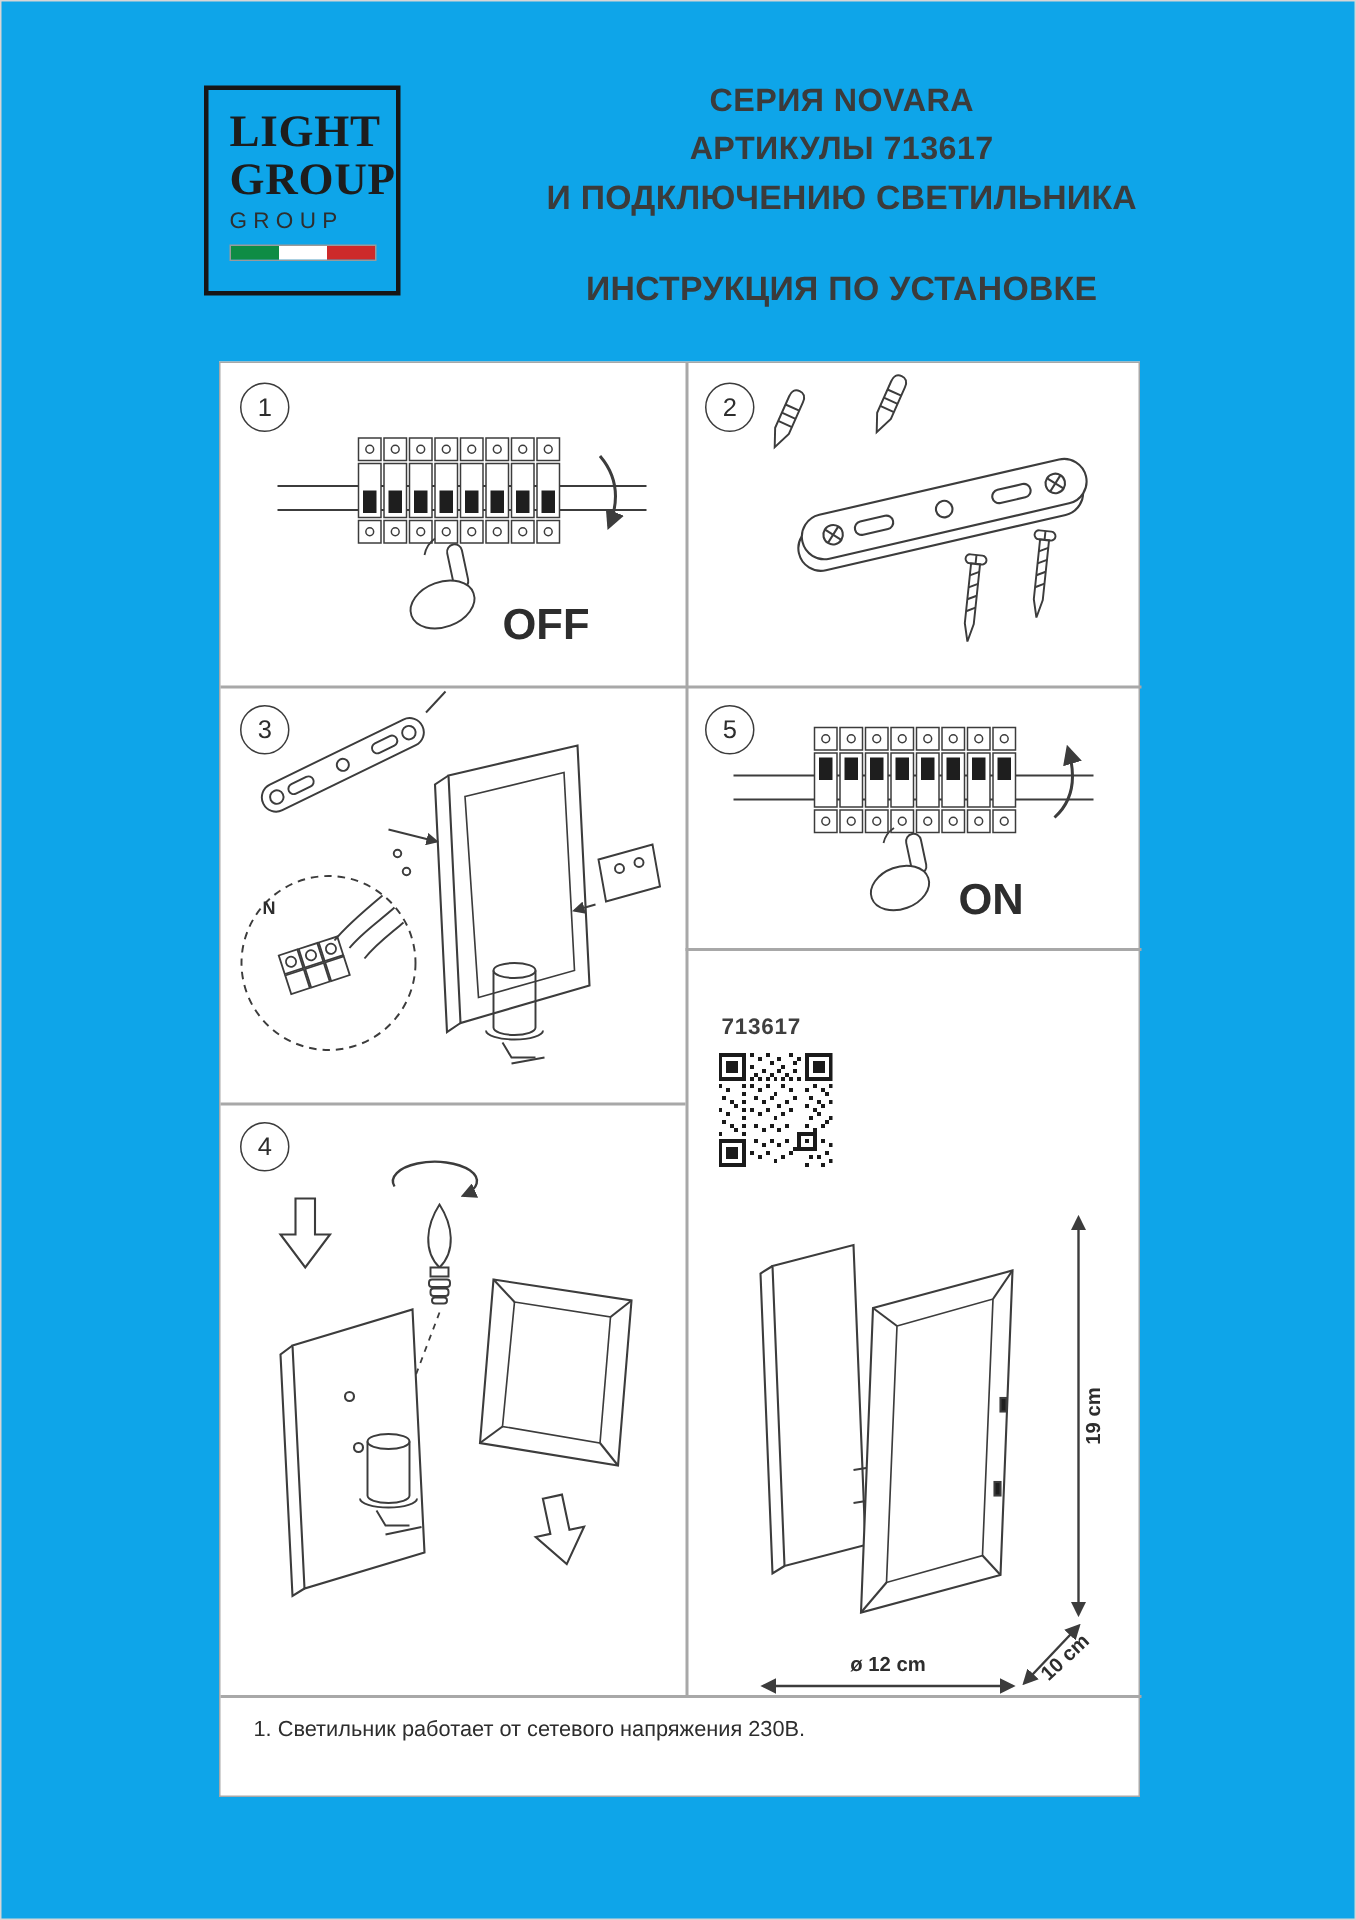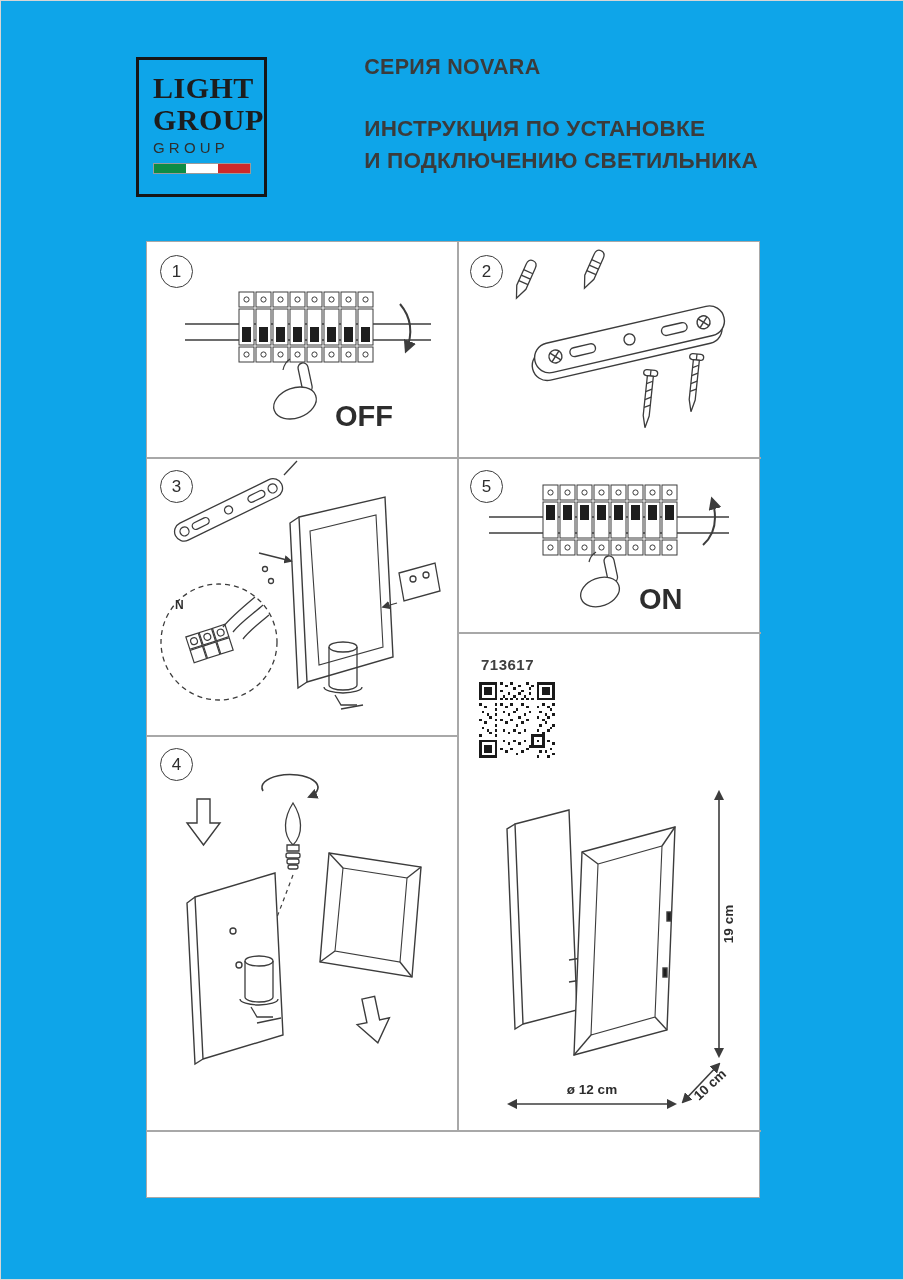--- a/index.html
+++ b/index.html
@@ -7,39 +7,39 @@
   body{font-family:"Liberation Sans",sans-serif;color:#3a3a3a;position:relative;overflow:hidden}
   .page{position:absolute;inset:0;background:#0ea5e9;border:1px solid #d6d6d6}
 
   
   .logo{position:absolute;left:135px;top:56px;width:131px;height:140px;border:3.5px solid #161616;padding:12px 8px 0 14px}
   .logo .l1{font-family:"Liberation Serif",serif;font-weight:bold;font-size:30px;line-height:1.05;color:#1d1d1d;letter-spacing:.5px}
   .logo .grp{font-size:15px;letter-spacing:4.2px;color:#2e2e2e;margin-top:4px}
   .flag{display:flex;margin-top:7px;width:98px;height:11px;border:1px solid #9a9a9a}
   .flag div{flex:1}
   .fg{background:#0e8c45}.fw{background:#ffffff}.fr{background:#cd2a2a}
-  .hdr{position:absolute;right:145px;top:50px;text-align:left;color:#3b3b3b}
+  .hdr{position:absolute;right:145px;top:50px;text-align:center;color:#3b3b3b}
   .series{font-size:21.5px;font-weight:700;line-height:1.5;letter-spacing:.3px}
   .inst{font-size:22.5px;font-weight:700;line-height:1.42;letter-spacing:.2px}
   .inst.first{margin-top:30px}
 
   
   .grid{position:absolute;left:145px;top:240px;width:614px;height:957px;border:1.5px solid #a8a8a8;background:#fff}
   .gl{position:absolute;background:#a8a8a8}
   .v{left:310px;top:0;width:1.5px;height:888px}
   .hA{left:0;top:215px;width:614px;height:1.5px}
   .hB{left:0;top:493px;width:310px;height:1.5px}
   .hC{left:310px;top:390px;width:304px;height:1.5px}
   .hD{left:0;top:888px;width:614px;height:1.5px}
   .cell{position:absolute}
   .c1{left:0;top:0;width:310px;height:215px}
   .c2{left:310px;top:0;width:304px;height:215px}
   .c3{left:0;top:215px;width:310px;height:278px}
   .c5{left:310px;top:215px;width:304px;height:175px}
-  .cp{left:310px;top:392px;width:304px;height:498px}
+  .cp{left:310px;top:412px;width:304px;height:498px}
   .c4{left:0;top:493px;width:310px;height:395px}
   .cn{left:0;top:888px;width:614px;height:69px;padding:12px 10px 0 22px;font-size:14.5px;color:#2d2d2d;line-height:1.62}
 
   .badge{position:absolute;left:13px;top:13px;width:33px;height:33px;border:1.6px solid #3c3c3c;border-radius:50%;
          display:flex;align-items:center;justify-content:center;font-size:17px;color:#2d2d2d;background:#fff;z-index:2}
   .art{position:absolute;inset:0;width:100%;height:100%}
   svg text{font-family:"Liberation Sans",sans-serif;fill:#2d2d2d}
 
   .article{position:absolute;left:24px;top:22px;font-size:15px;font-weight:700;color:#3f3f3f;letter-spacing:.5px}
   .qr{position:absolute;left:22px;top:48px;width:76px;height:76px}
@@ -95,22 +95,23 @@
     <div class="grp">GROUP</div>
     <div class="flag">
         <div class="fg"></div>
         <div class="fw"></div>
         <div class="fr"></div>
       </div>
   </div>
 
   <div class="hdr">
     <div class="series">СЕРИЯ NOVARA</div>
+    <div class="series">АРТИКУЛЫ 713617</div>
+    <div class="inst">И ПОДКЛЮЧЕНИЮ СВЕТИЛЬНИКА</div>
     <div class="inst first">ИНСТРУКЦИЯ ПО УСТАНОВКЕ</div>
-    <div class="inst">И ПОДКЛЮЧЕНИЮ СВЕТИЛЬНИКА</div>
   </div>
 
   <div class="grid">
     <div class="gl v"></div>
     <div class="gl hA"></div>
     <div class="gl hB"></div>
     <div class="gl hC"></div>
     <div class="gl hD"></div>
 
     <div class="cell c1">
@@ -348,15 +349,16 @@
           <line x1="265" y1="242" x2="253" y2="227"></line>
           <line x1="173" y1="227" x2="188" y2="216"></line>
         </g>
         <g transform="rotate(-12 228 292)">
           <path d="M221 262 h13 v24 h10 l-16.5 22 -16.5 -22 h10 z" fill="none" stroke="#3c3c3c" stroke-width="1.4"></path>
         </g>
       </svg>
     </div>
 
     <div class="cell cn">
+      <div>1. Светильник работает от сетевого напряжения 230В.</div>
     </div>
   </div>
 </div>
 
 </body></html>

